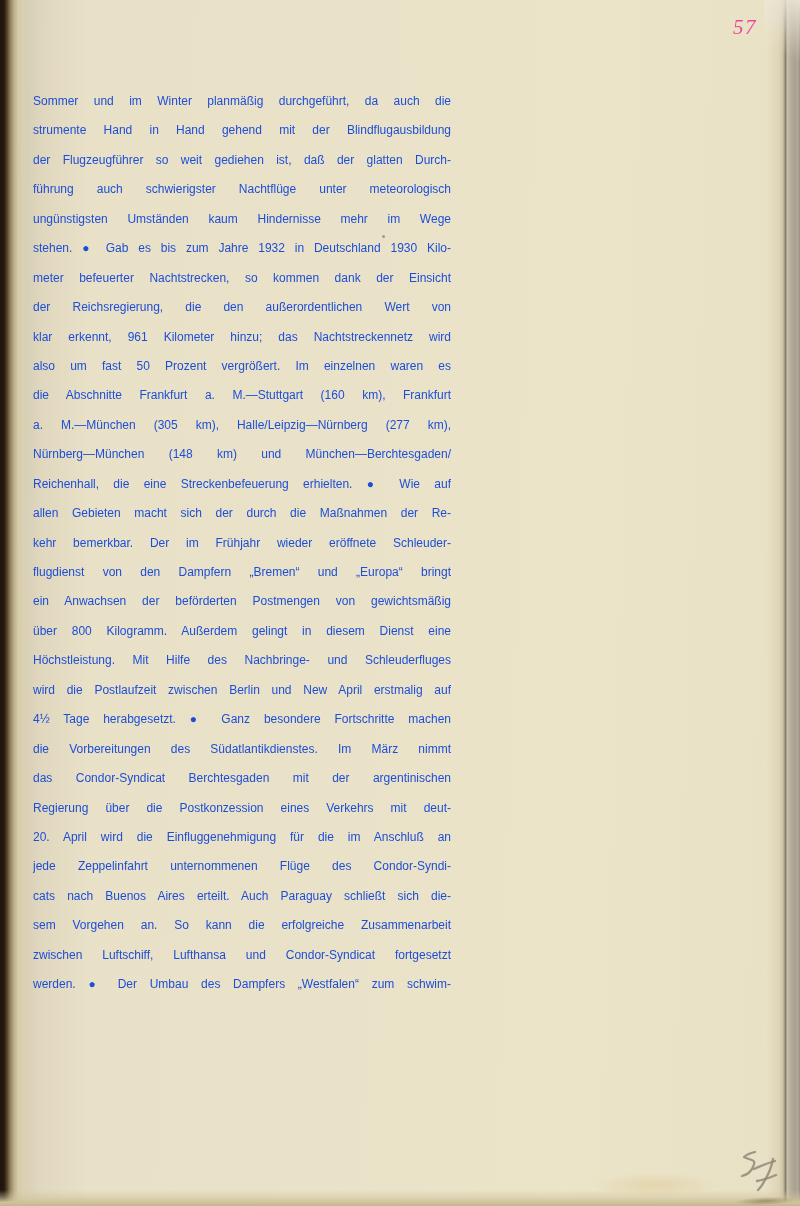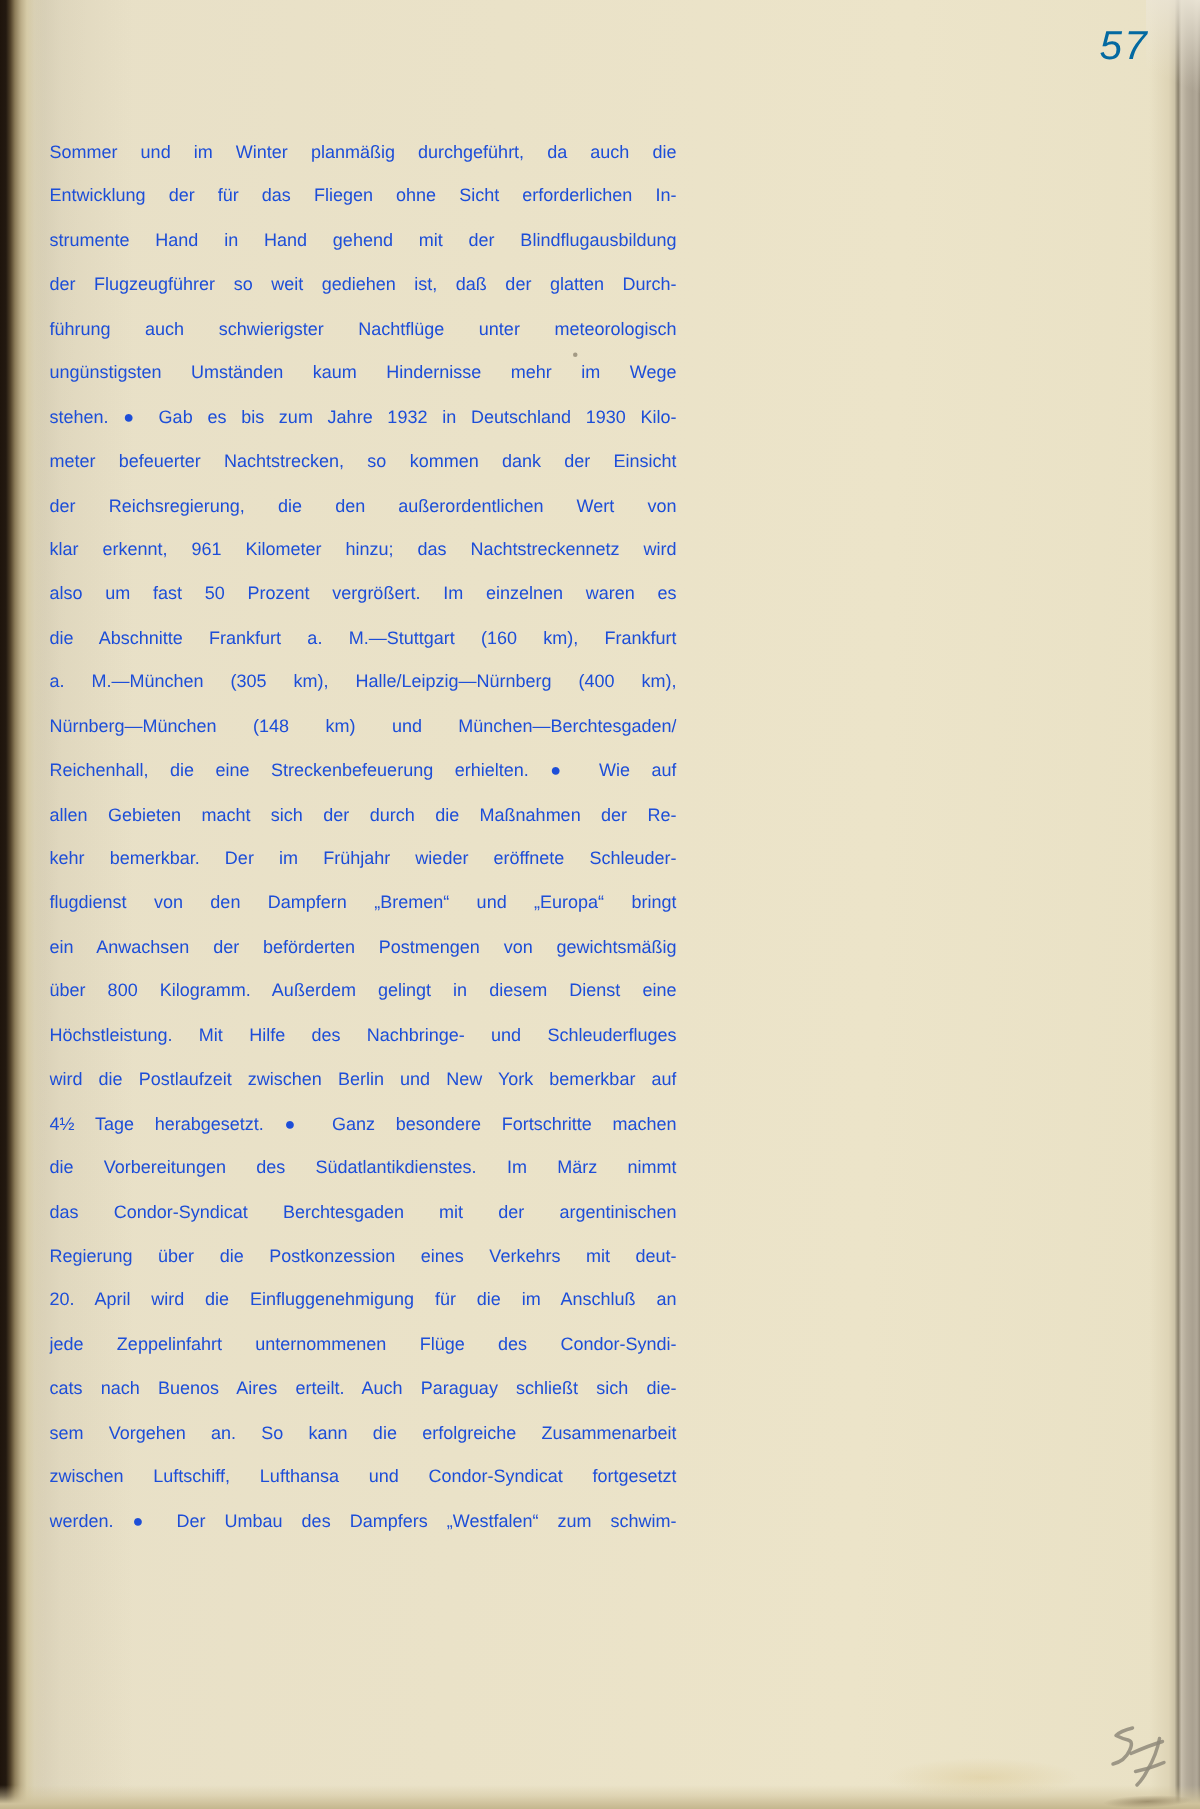--- a/index.html
+++ b/index.html
@@ -56,25 +56,25 @@
     background: radial-gradient(ellipse at center, rgba(206,178,106,0.28), rgba(206,178,106,0) 70%);
   }
   .speck {
     position: absolute; left: 382px; top: 235px; width: 3px; height: 3px;
     border-radius: 50%; background: rgba(104,95,76,0.55);
   }
 
   
   .page-number {
     position: absolute; left: 733px; top: 15px;
-    font-family: Liberation Sans, sans-serif;
+    font-family: Liberation Serif, serif;
     font-style: italic;
-    font-size: 27px;
+    font-size: 21px;
     letter-spacing: 1.5px;
-    color: #0369a1;
+    color: #ec4899;
   }
 
   
   .text-block {
     position: absolute; left: 33px; top: 87px; width: 418px;
     color: #1d4ed8;
     font-size: 12px;
     line-height: 29.45px;
     letter-spacing: 0;
   }
@@ -107,41 +107,40 @@
 <div class="corner-cut"></div>
 <div class="bottom-edge"></div>
 <div class="corner-smudge"></div>
 <div class="stain-bottom"></div>
 <div class="speck"></div>
 
 <div class="page-number">57</div>
 
 <div class="text-block">
     <div class="line">Sommer und im Winter planmäßig durchgeführt, da auch die</div>
-    <div class="line">Entwicklung der für das Fliegen ohne Sicht erforderlichen In-</div>
     <div class="line">strumente Hand in Hand gehend mit der Blindflugausbildung</div>
     <div class="line">der Flugzeugführer so weit gediehen ist, daß der glatten Durch-</div>
     <div class="line">führung auch schwierigster Nachtflüge unter meteorologisch</div>
     <div class="line">ungünstigsten Umständen kaum Hindernisse mehr im Wege</div>
     <div class="line">stehen. ● Gab es bis zum Jahre 1932 in Deutschland 1930 Kilo-</div>
     <div class="line">meter befeuerter Nachtstrecken, so kommen dank der Einsicht</div>
     <div class="line">der Reichsregierung, die den außerordentlichen Wert von</div>
     <div class="line">klar erkennt, 961 Kilometer hinzu; das Nachtstreckennetz wird</div>
     <div class="line">also um fast 50 Prozent vergrößert. Im einzelnen waren es</div>
     <div class="line">die Abschnitte Frankfurt a. M.—Stuttgart (160 km), Frankfurt</div>
-    <div class="line">a. M.—München (305 km), Halle/Leipzig—Nürnberg (400 km),</div>
+    <div class="line">a. M.—München (305 km), Halle/Leipzig—Nürnberg (277 km),</div>
     <div class="line">Nürnberg—München (148 km) und München—Berchtesgaden/</div>
     <div class="line">Reichenhall, die eine Streckenbefeuerung erhielten. ● Wie auf</div>
     <div class="line">allen Gebieten macht sich der durch die Maßnahmen der Re-</div>
     <div class="line">kehr bemerkbar. Der im Frühjahr wieder eröffnete Schleuder-</div>
     <div class="line">flugdienst von den Dampfern „Bremen“ und „Europa“ bringt</div>
     <div class="line">ein Anwachsen der beförderten Postmengen von gewichtsmäßig</div>
     <div class="line">über 800 Kilogramm. Außerdem gelingt in diesem Dienst eine</div>
     <div class="line">Höchstleistung. Mit Hilfe des Nachbringe- und Schleuderfluges</div>
-    <div class="line">wird die Postlaufzeit zwischen Berlin und New York bemerkbar auf</div>
+    <div class="line">wird die Postlaufzeit zwischen Berlin und New April erstmalig auf</div>
     <div class="line">4½ Tage herabgesetzt. ● Ganz besondere Fortschritte machen</div>
     <div class="line">die Vorbereitungen des Südatlantikdienstes. Im März nimmt</div>
     <div class="line">das Condor-Syndicat Berchtesgaden mit der argentinischen</div>
     <div class="line">Regierung über die Postkonzession eines Verkehrs mit deut-</div>
     <div class="line">20. April wird die Einfluggenehmigung für die im Anschluß an</div>
     <div class="line">jede Zeppelinfahrt unternommenen Flüge des Condor-Syndi-</div>
     <div class="line">cats nach Buenos Aires erteilt. Auch Paraguay schließt sich die-</div>
     <div class="line">sem Vorgehen an. So kann die erfolgreiche Zusammenarbeit</div>
     <div class="line">zwischen Luftschiff, Lufthansa und Condor-Syndicat fortgesetzt</div>
     <div class="line">werden. ● Der Umbau des Dampfers „Westfalen“ zum schwim-</div>

